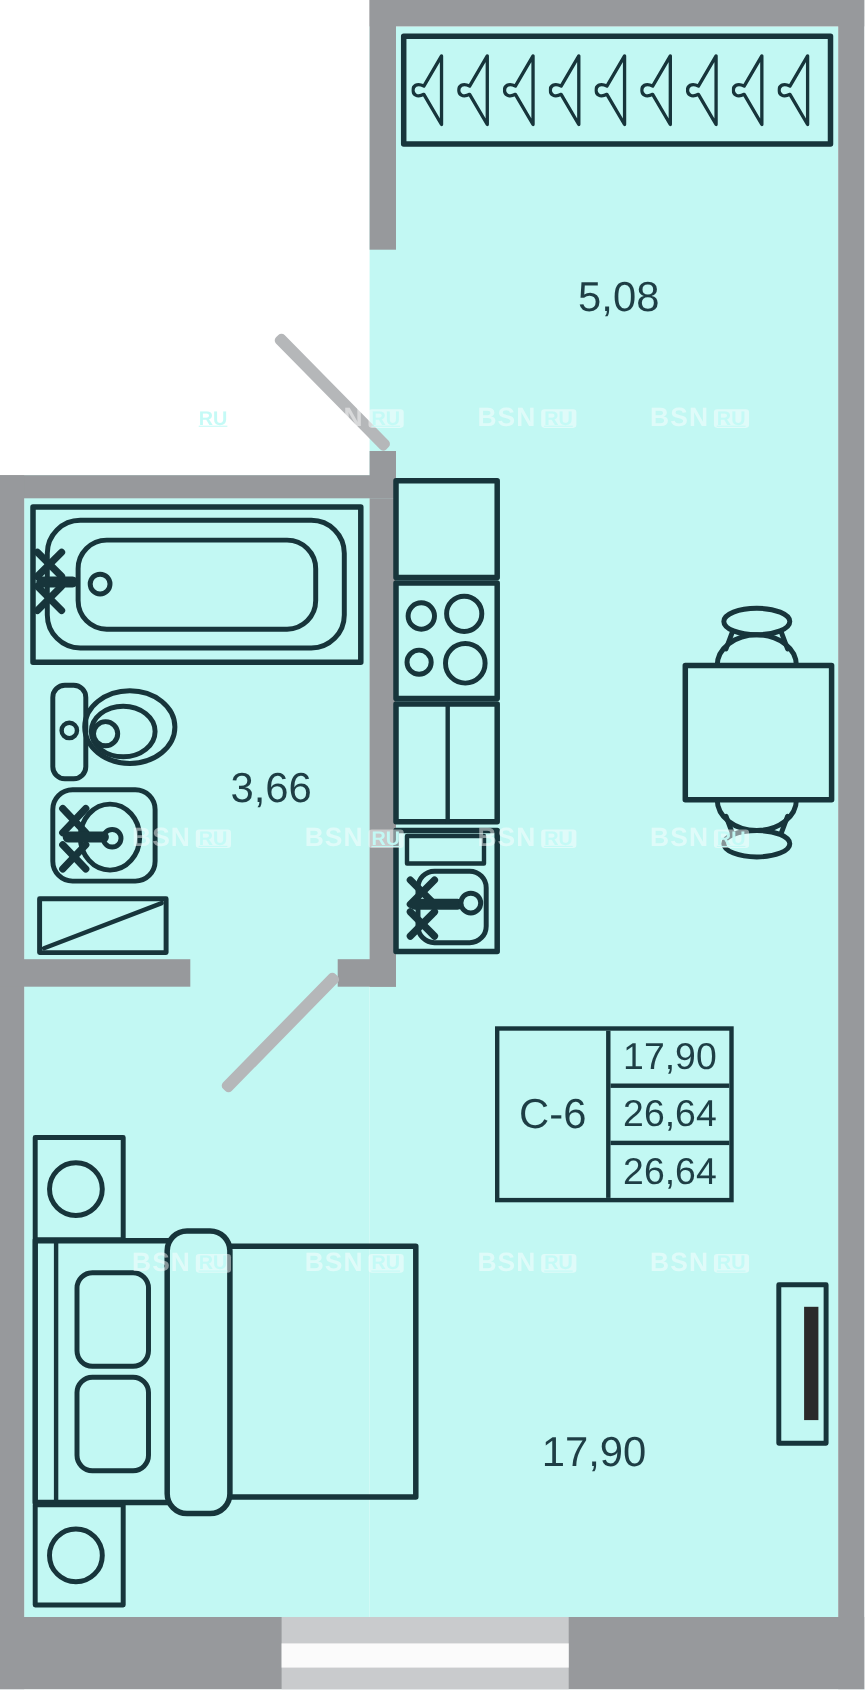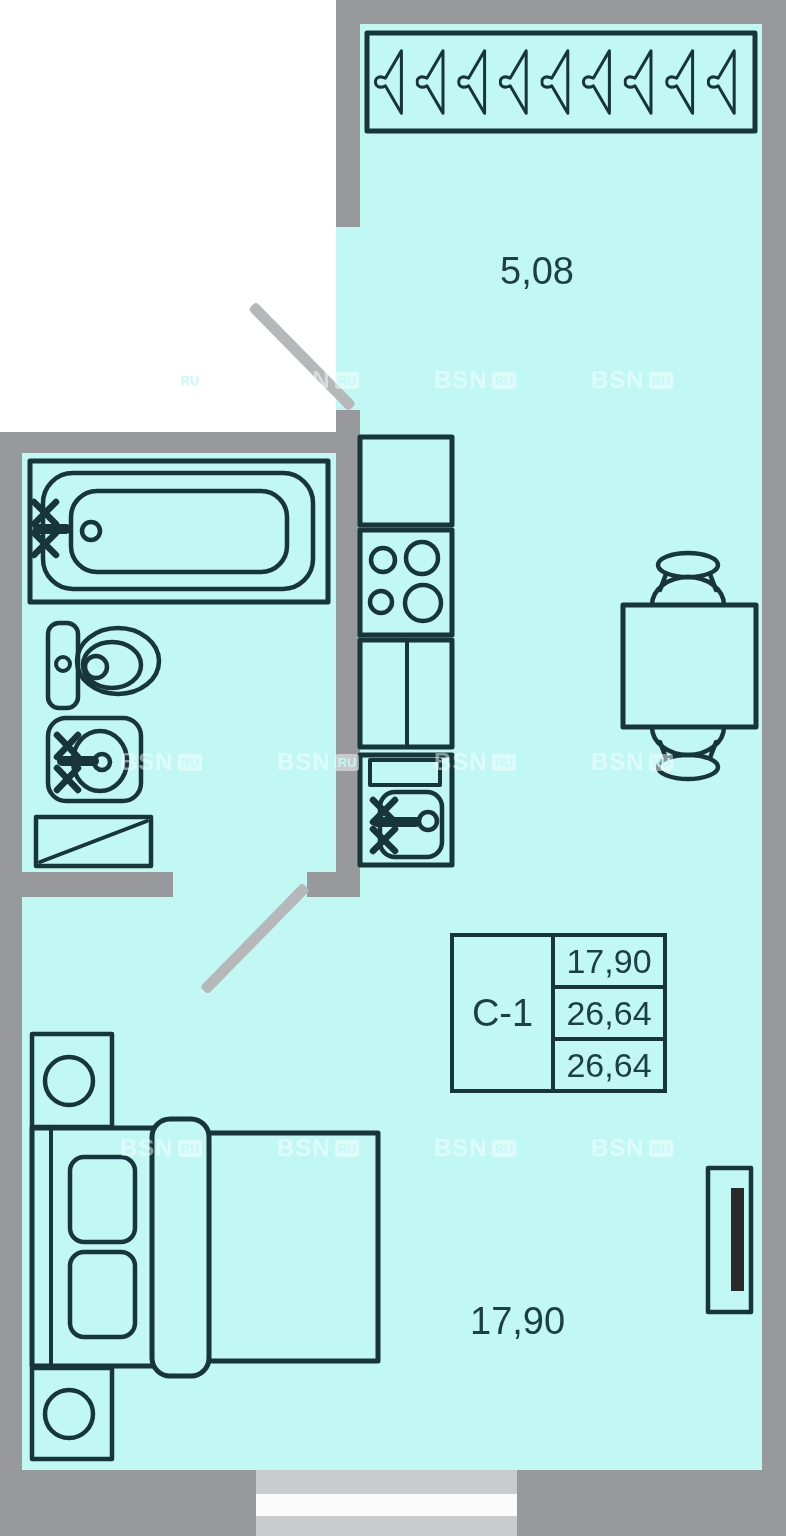--- a/index.html
+++ b/index.html
@@ -22,21 +22,21 @@
   svg.furniture .w3{stroke-width:3.2}
   svg.furniture .w4{stroke-width:4}
   svg.furniture .w45{stroke-width:4.5}
   svg.furniture .w5{stroke-width:5}
   svg.furniture .x{stroke-width:6.5}
   svg.furniture .bar{stroke-width:10}
   svg.furniture .f-room{fill:var(--room);}
   svg.furniture .f-dark{fill:var(--radiator);stroke:none;}
   .room-label{
     position:absolute;z-index:6;color:var(--text);font-size:38px;
-    text-align:left;white-space:nowrap;
+    text-align:center;white-space:nowrap;
   }
   .infobox{
     position:absolute;left:450px;top:933px;width:217px;height:160px;z-index:6;
     border:4px solid var(--line);box-sizing:border-box;display:flex;color:var(--text);
   }
   .infobox-left{
     width:101px;border-right:4px solid var(--line);box-sizing:border-box;
     display:flex;align-items:center;justify-content:center;font-size:38px;
   }
   .infobox-rows{flex:1;display:flex;flex-direction:column;}
@@ -45,21 +45,21 @@
     font-size:34px;box-sizing:border-box;
   }
   .infobox-row + .infobox-row{border-top:4px solid var(--line);}
   .wm{
     position:absolute;z-index:7;display:flex;align-items:center;gap:4px;
     font-weight:bold;pointer-events:none;
   }
   .wm-text{color:rgba(255,255,255,0.48);font-size:24px;letter-spacing:1px;}
   .wm-badge{
     background:rgba(255,255,255,0.48);color:rgba(194,250,245,0.95);
-    font-size:13px;padding:2px 3px;border-radius:3px;line-height:13px;
+    font-size:18px;padding:2px 3px;border-radius:3px;line-height:13px;text-decoration:underline;
   }
 </style>
 </head>
 <body>
 
 <div class="plan">
 
   <div class="abs fill" style="left:336px;top:24px;width:426px;height:1446px;"></div>
   <div class="abs fill" style="left:22px;top:432px;width:314px;height:1038px;"></div>
 
@@ -197,24 +197,25 @@
       <rect class="w45" x="70" y="1252" width="65" height="85" rx="14"></rect>
       <rect class="w5 f-room" x="152" y="1119" width="57" height="257" rx="18"></rect>
     </g>
     <g>
       <rect class="w45" x="32" y="1368" width="80" height="91"></rect>
       <circle class="w45" cx="69" cy="1414" r="24"></circle>
     </g>
   </svg>
 
   <div class="room-label" style="left:500px;top:250px;width:125px;">5,08</div>
+  <div class="room-label" style="left:184px;top:696px;width:125px;">3,66</div>
   <div class="room-label" style="left:470px;top:1300px;width:140px;">17,90</div>
 
   <div class="infobox">
-    <div class="infobox-left">С-1</div>
+    <div class="infobox-left">С-6</div>
     <div class="infobox-rows">
       <div class="infobox-row">17,90</div>
       <div class="infobox-row">26,64</div>
       <div class="infobox-row">26,64</div>
     </div>
   </div>
 
   <div id="watermarks">
       <div class="wm" style="left: 120px; top: 366px;">
         <span class="wm-text">BSN</span>

